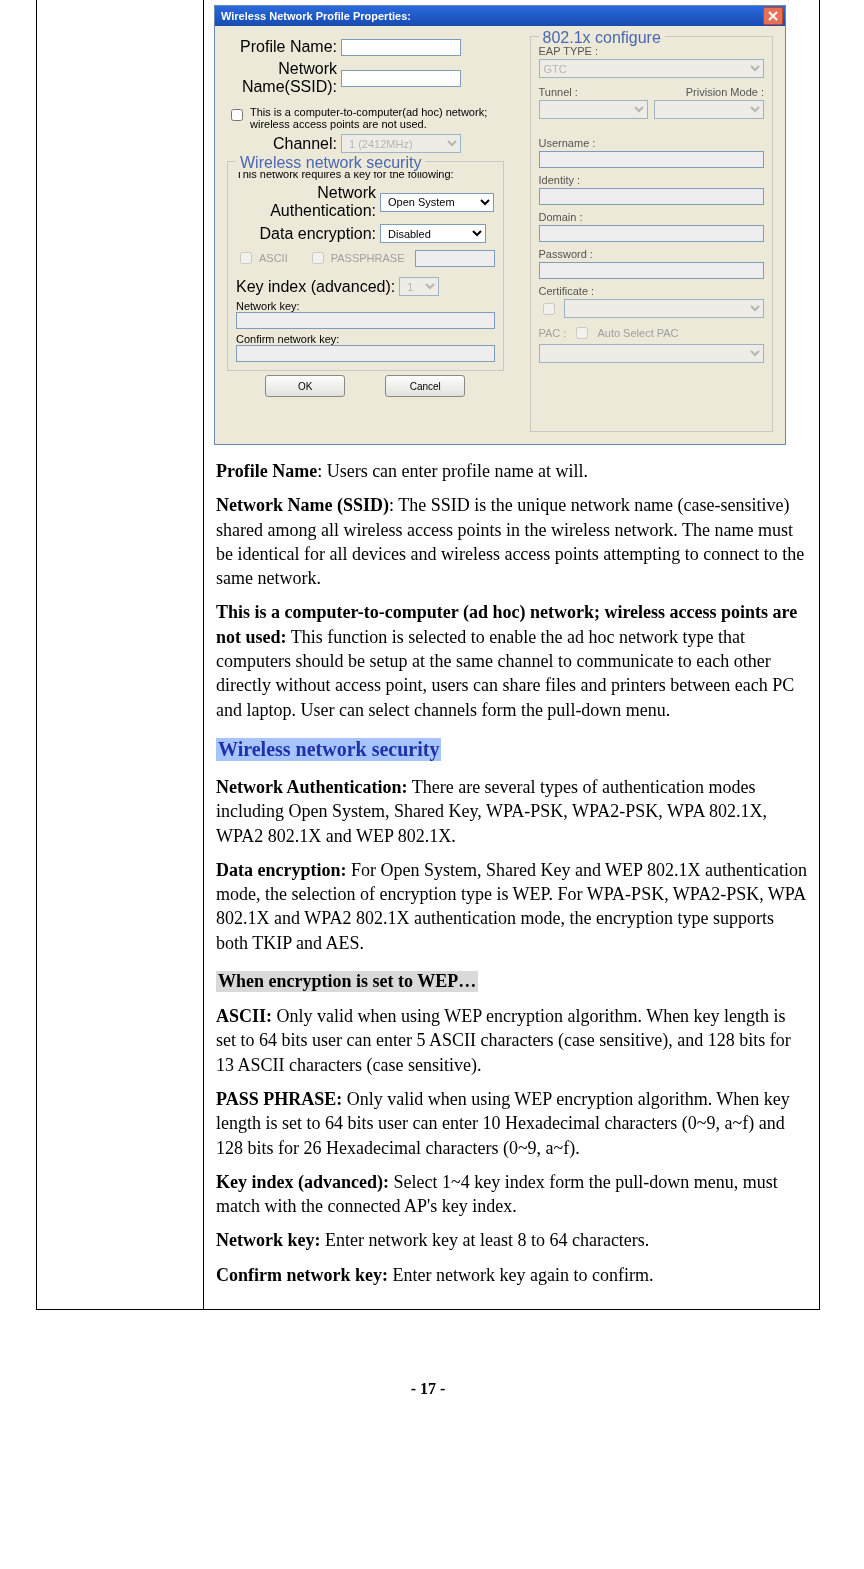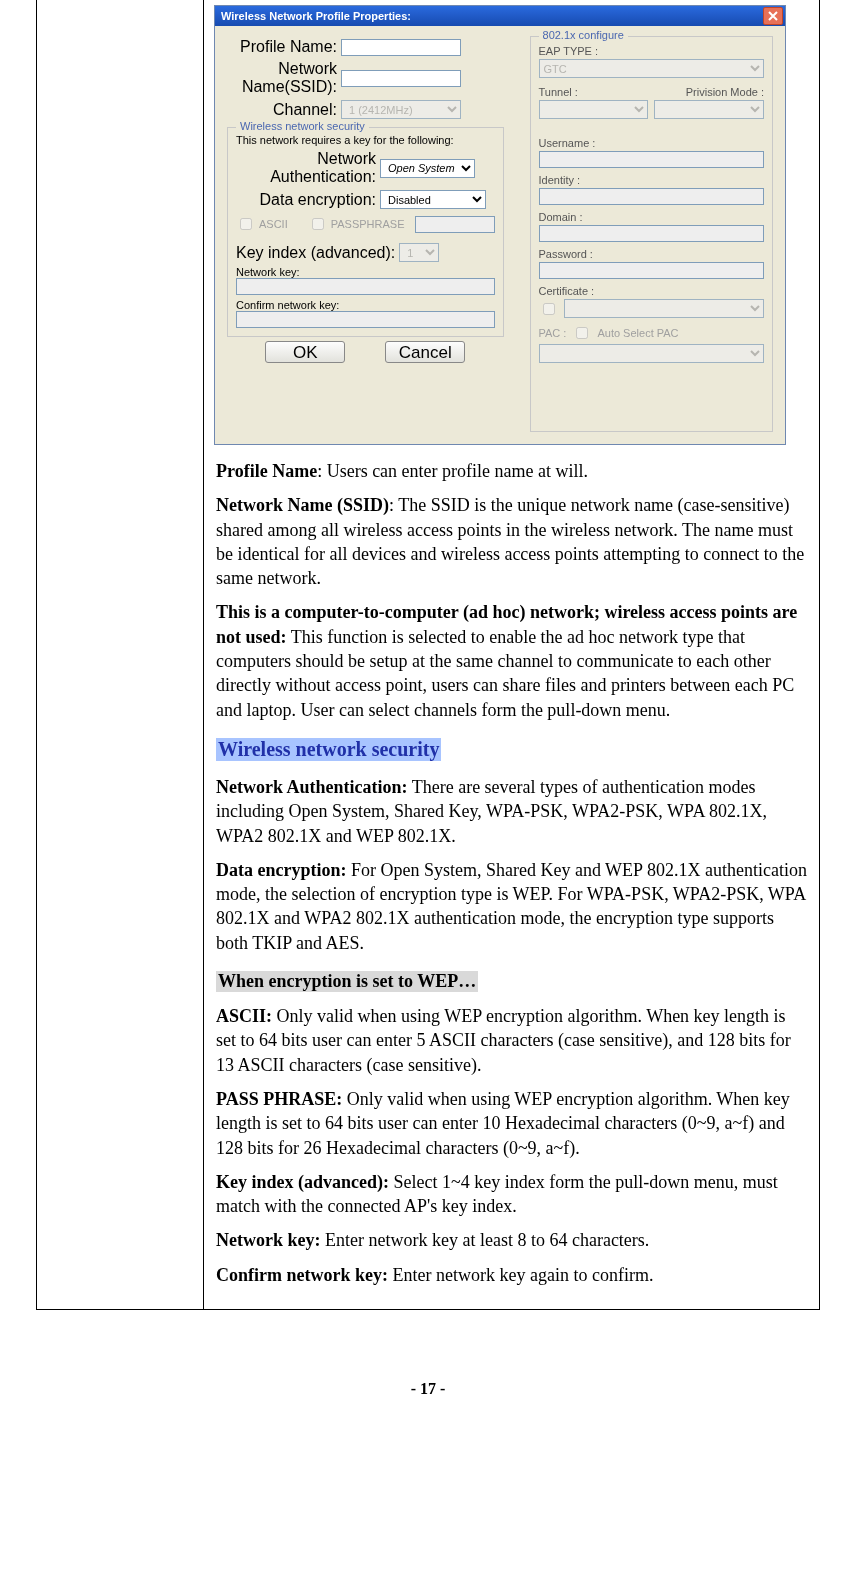--- a/index.html
+++ b/index.html
@@ -80,26 +80,26 @@
   .row select.tiny{width:120px;height:19px;}
   .disabled-field{background:#eee !important;color:var(--disabledtext);}
   .chklbl{font-size:11px;}
   .fieldset{
     border:1px solid var(--group);
     padding:6px 8px 8px 8px;
     margin-top:8px;
     position:relative;
   }
   .fieldset .legend{
-    position:absolute;top:-8px;left:8px;background:var(--panel);padding:0 4px;color:var(--link);font-size:11px;
+    position:absolute;top:-8px;left:8px;background:var(--panel);padding:0 4px;color:var(--link);font-size:16px;
   }
   .fieldset .subtext{font-size:11px;margin-bottom:4px;}
   .btnbar{display:flex;justify-content:center;gap:40px;padding:4px 0 8px 0;}
   .winbtn{
-    font-family:Tahoma,Arial,sans-serif;font-size:17px;
+    font-family:Tahoma,Arial,sans-serif;font-size:10px;
     border:1px solid #888; background:linear-gradient(#fdfdfd,#e2e2dc);
     width:80px;height:22px;border-radius:3px;
   }
   .pane.right input.full{width:100%;}
   .pane.right select.full{width:100%;height:19px;border:1px solid #7f9db9;background:#fff;font-size:11px;}
   .pane.right .stack{display:flex;flex-direction:column;margin:2px 0 6px 0;}
   .pane.right .stack .lbl2{font-size:11px;margin-bottom:2px;color:#555;}
   .grayout{color:var(--disabledtext);}
   .r-inline{display:flex;gap:6px;align-items:center;}
   .r-inline .half{flex:1;}
@@ -153,33 +153,37 @@
 
           <div class="pane">
             <div class="row">
               <span class="lbl">Profile Name:</span>
               <input type="text" class="tiny" style="">
             </div>
             <div class="row">
               <span class="lbl">Network Name(SSID):</span>
               <input type="text" class="tiny" style="">
             </div>
+            <div class="row" style="align-items:flex-start;margin-top:10px;">
+              <input type="checkbox" class="chk" style="">
+              <span class="chklbl" style="flex:1;">This is a computer-to-computer(ad hoc) network; wireless access points are not used.</span>
+            </div>
             <div class="row">
               <span class="lbl">Channel:</span>
               <select class="tiny disabled-field" disabled="">
                 <option>1 (2412MHz)</option>
               </select>
             </div>
 
             <div class="fieldset">
               <span class="legend">Wireless network security</span>
               <div class="subtext">This network requires a key for the following:</div>
               <div class="row">
                 <span class="lbl" style="flex:0 0 140px;">Network Authentication:</span>
-                <select class="tiny" style="width:95px;font-style:italic;">
+                <select class="tiny" style="width:114px;">
                   <option>Open System</option>
                 </select>
               </div>
               <div class="row">
                 <span class="lbl" style="flex:0 0 140px;">Data encryption:</span>
                 <select class="tiny" style="width:106px;">
                   <option>Disabled</option>
                 </select>
               </div>
               <div class="row" style="margin-top:6px;">

